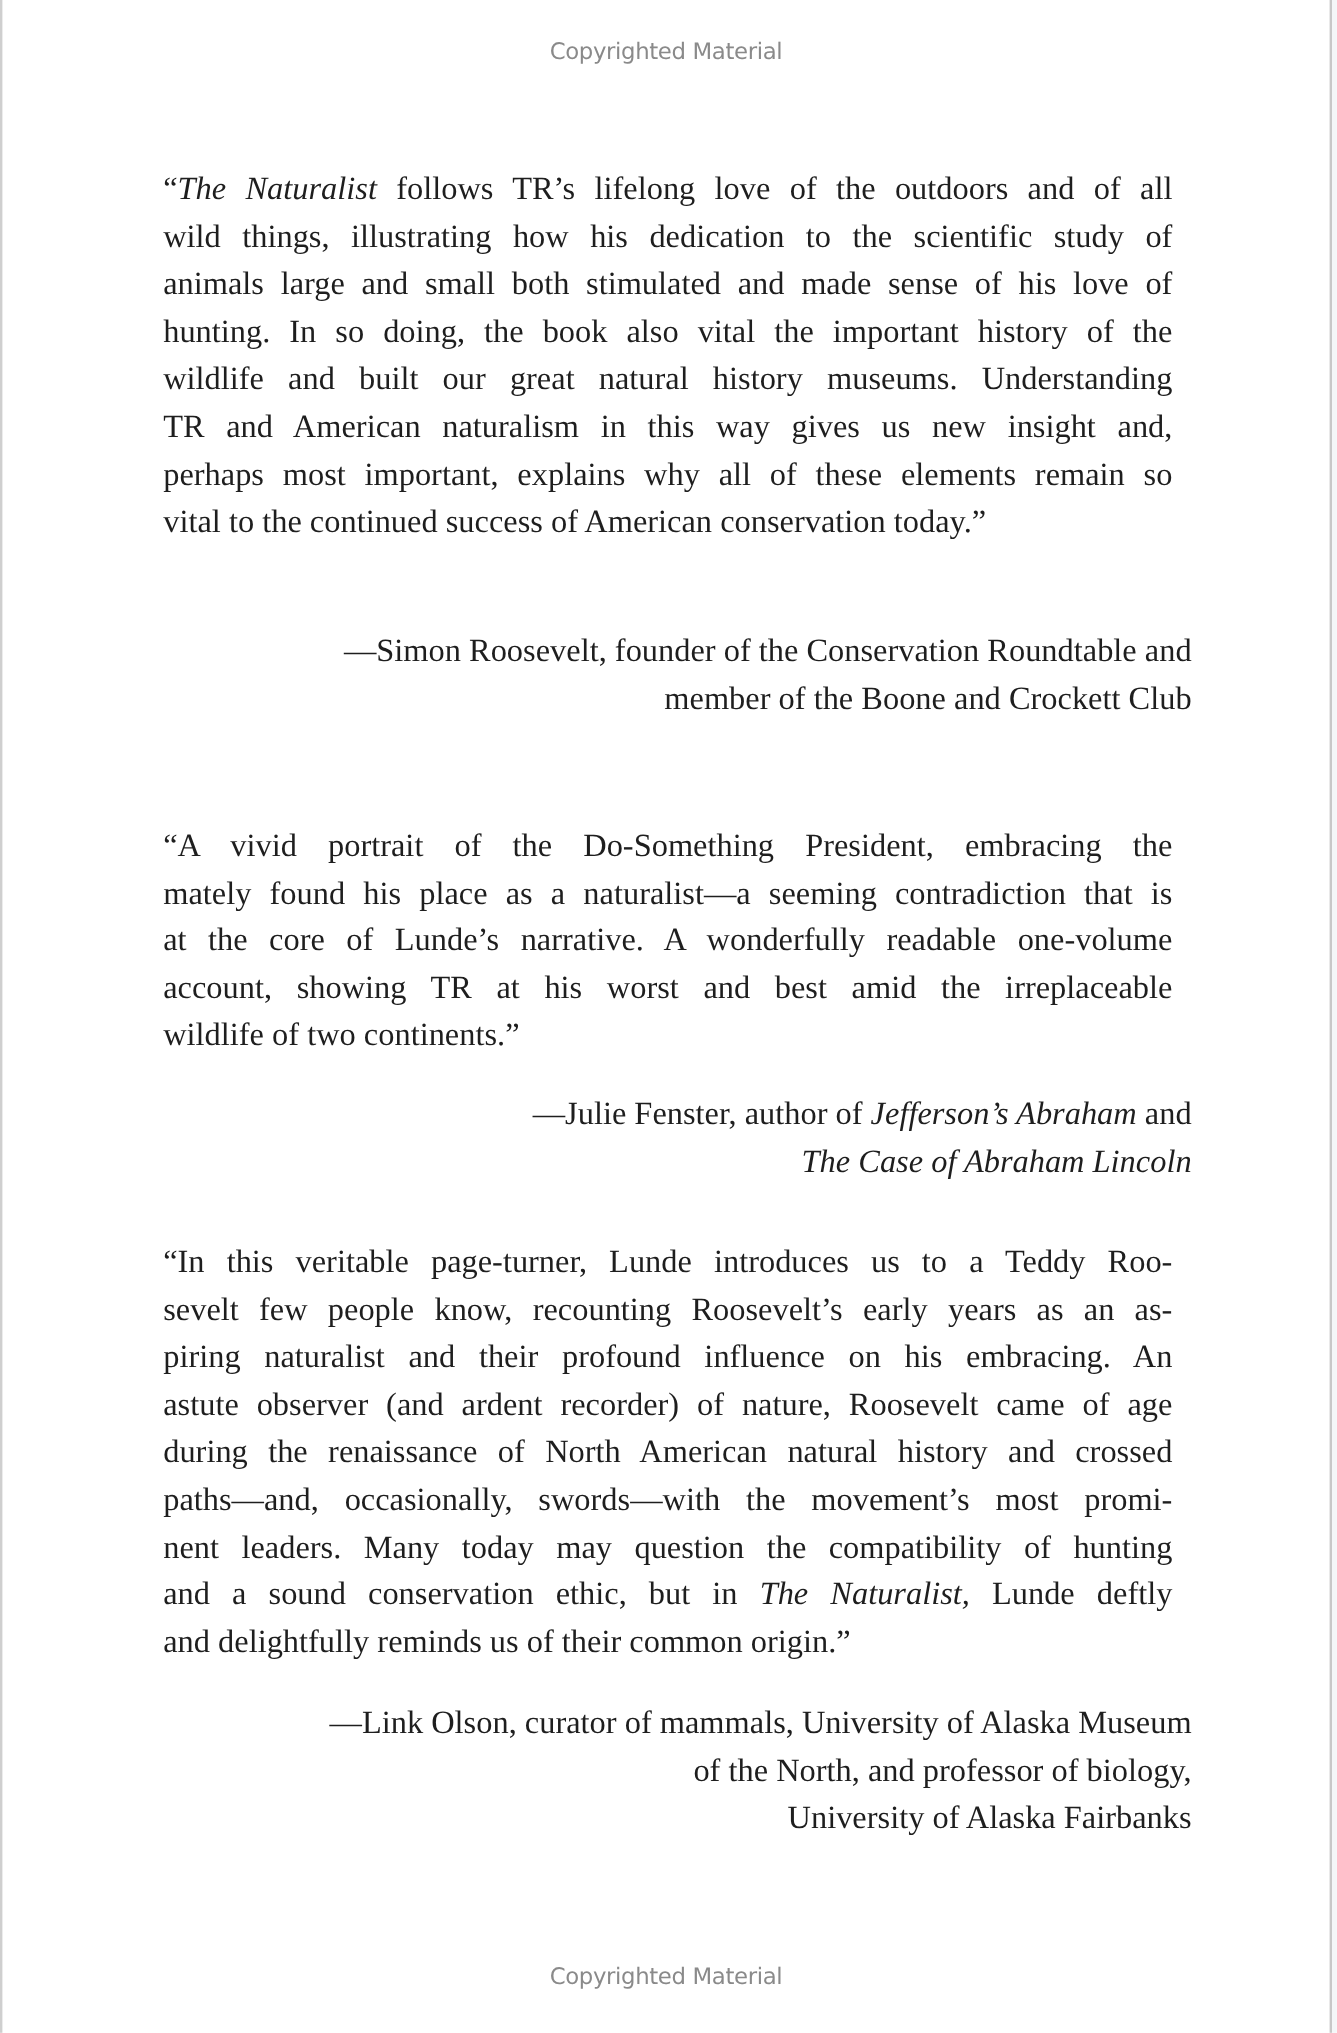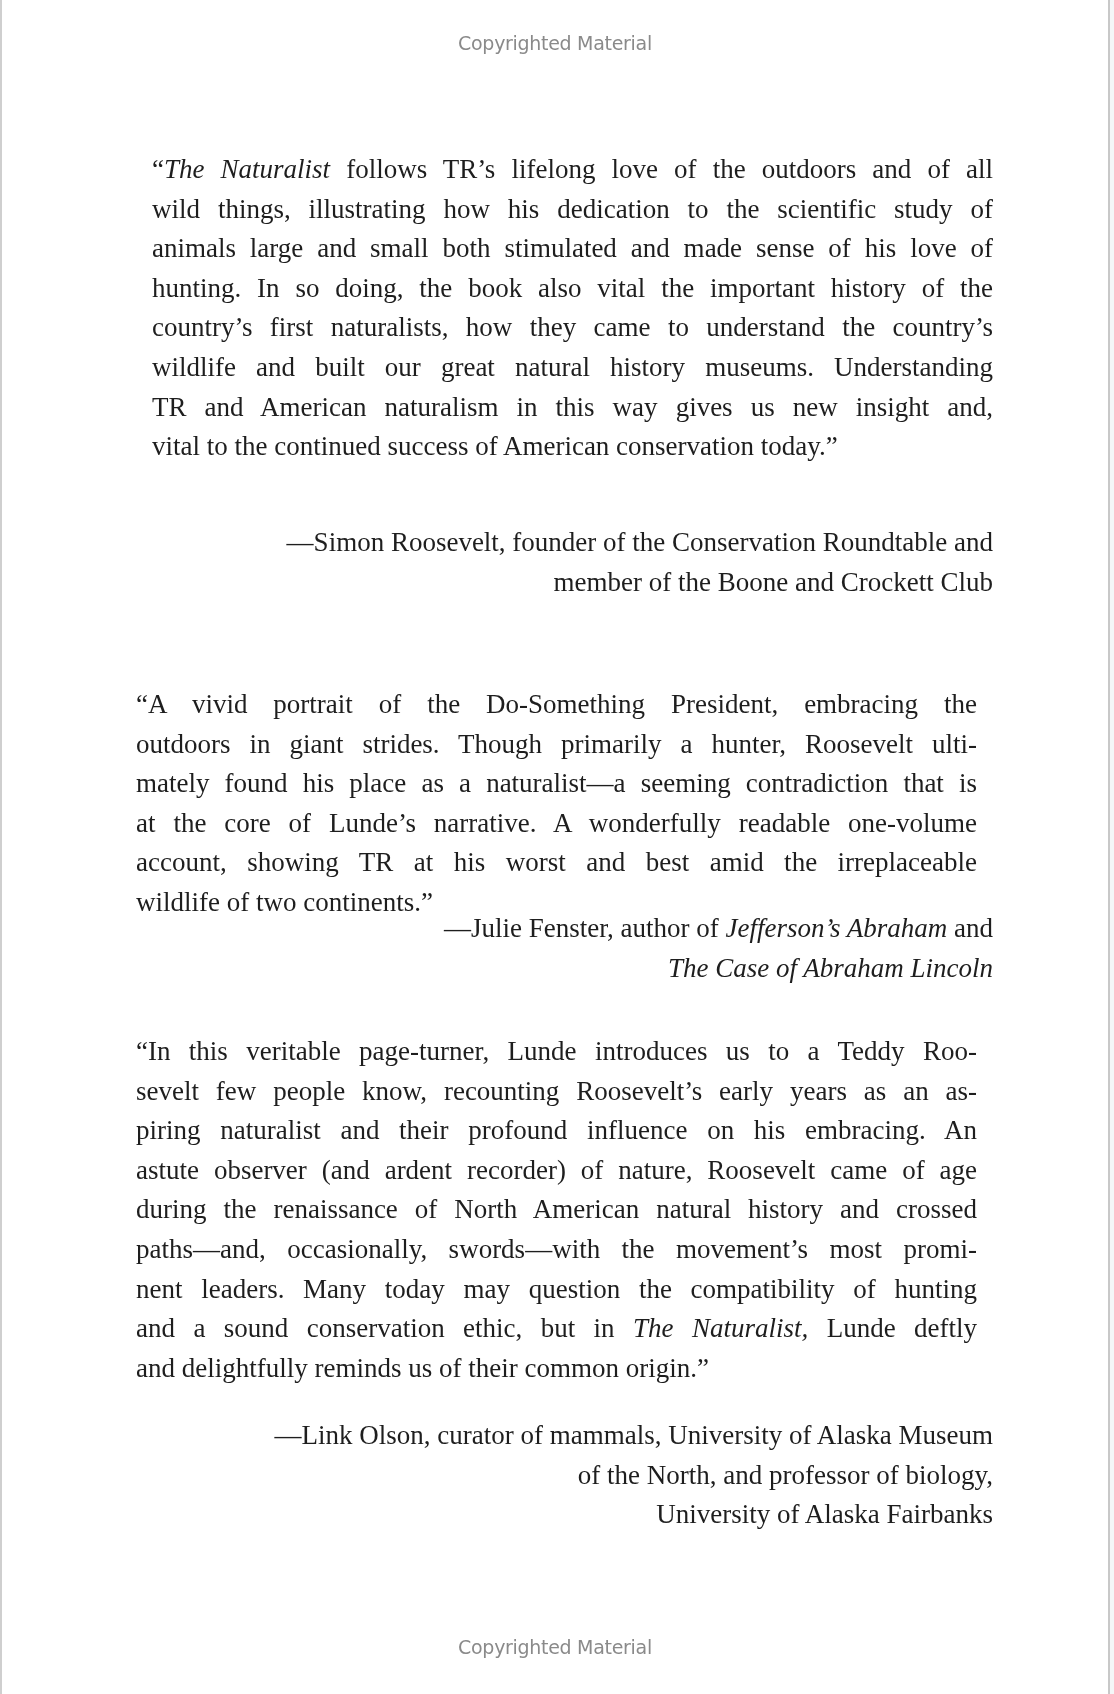--- a/index.html
+++ b/index.html
@@ -23,54 +23,53 @@
   }
   .quote .line { display: block; text-align: justify; text-align-last: justify; white-space: nowrap; }
   .quote .line.last { text-align-last: left; }
   .attrib {
     position: absolute; left: 136px; width: 841px;
     font-family: "Liberation Serif", serif; font-size: 27px; line-height: 39.6px;
     color: #1e1e1e; text-align: right; margin: 16px;
   }
   .attrib .line { display: block; white-space: nowrap; }
   i { font-style: italic; }
-  #q1 { top: 150px; margin-left: 16px; }
+  #q1 { top: 138px; }
   #a1 { top: 507px; }
   #q2 { top: 645px; margin-top: 40px; }
   #a2 { top: 893px; }
   #q3 { top: 1032px; }
   #a3 { top: 1400px; }
 </style>
 </head>
 <body>
 
 <div class="page-border-left"></div>
 <div class="page-border-right"></div>
 <div class="page-gutter"></div>
 
 <div class="copyright top">Copyrighted Material</div>
 
 <div class="quote" id="q1">
     <span class="line">“<i>The Naturalist</i> follows TR’s lifelong love of the outdoors and of all</span>
     <span class="line">wild things, illustrating how his dedication to the scientific study of</span>
     <span class="line">animals large and small both stimulated and made sense of his love of</span>
     <span class="line">hunting. In so doing, the book also vital the important history of the</span>
-    <span class="line">country’s first naturalists, how they came to understand the country’s</span>
     <span class="line">wildlife and built our great natural history museums. Understanding</span>
     <span class="line">TR and American naturalism in this way gives us new insight and,</span>
+    <span class="line">perhaps most important, explains why all of these elements remain so</span>
     <span class="line last">vital to the continued success of American conservation today.”</span>
   </div>
 <div class="attrib" id="a1">
     <span class="line">—Simon Roosevelt, founder of the Conservation Roundtable and</span>
     <span class="line last">member of the Boone and Crockett Club</span>
   </div>
 
 <div class="quote" id="q2">
     <span class="line">“A vivid portrait of the Do-Something President, embracing the</span>
-    <span class="line">outdoors in giant strides. Though primarily a hunter, Roosevelt ulti-</span>
     <span class="line">mately found his place as a naturalist—a seeming contradiction that is</span>
     <span class="line">at the core of Lunde’s narrative. A wonderfully readable one-volume</span>
     <span class="line">account, showing TR at his worst and best amid the irreplaceable</span>
     <span class="line last">wildlife of two continents.”</span>
   </div>
 <div class="attrib" id="a2">
     <span class="line">—Julie Fenster, author of <i>Jefferson’s Abraham</i> and</span>
     <span class="line last"><i>The Case of Abraham Lincoln</i></span>
   </div>
 

